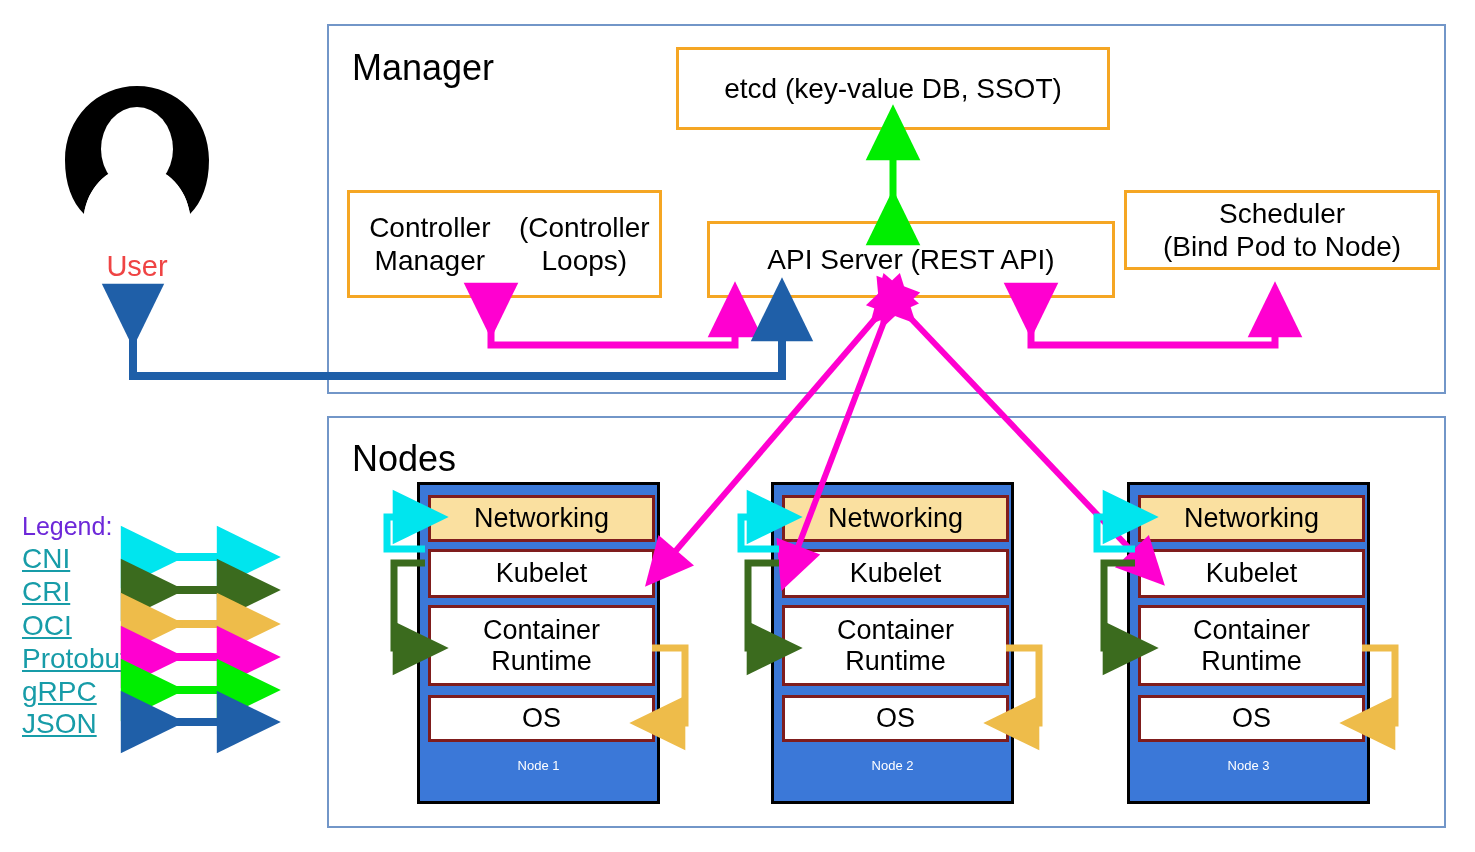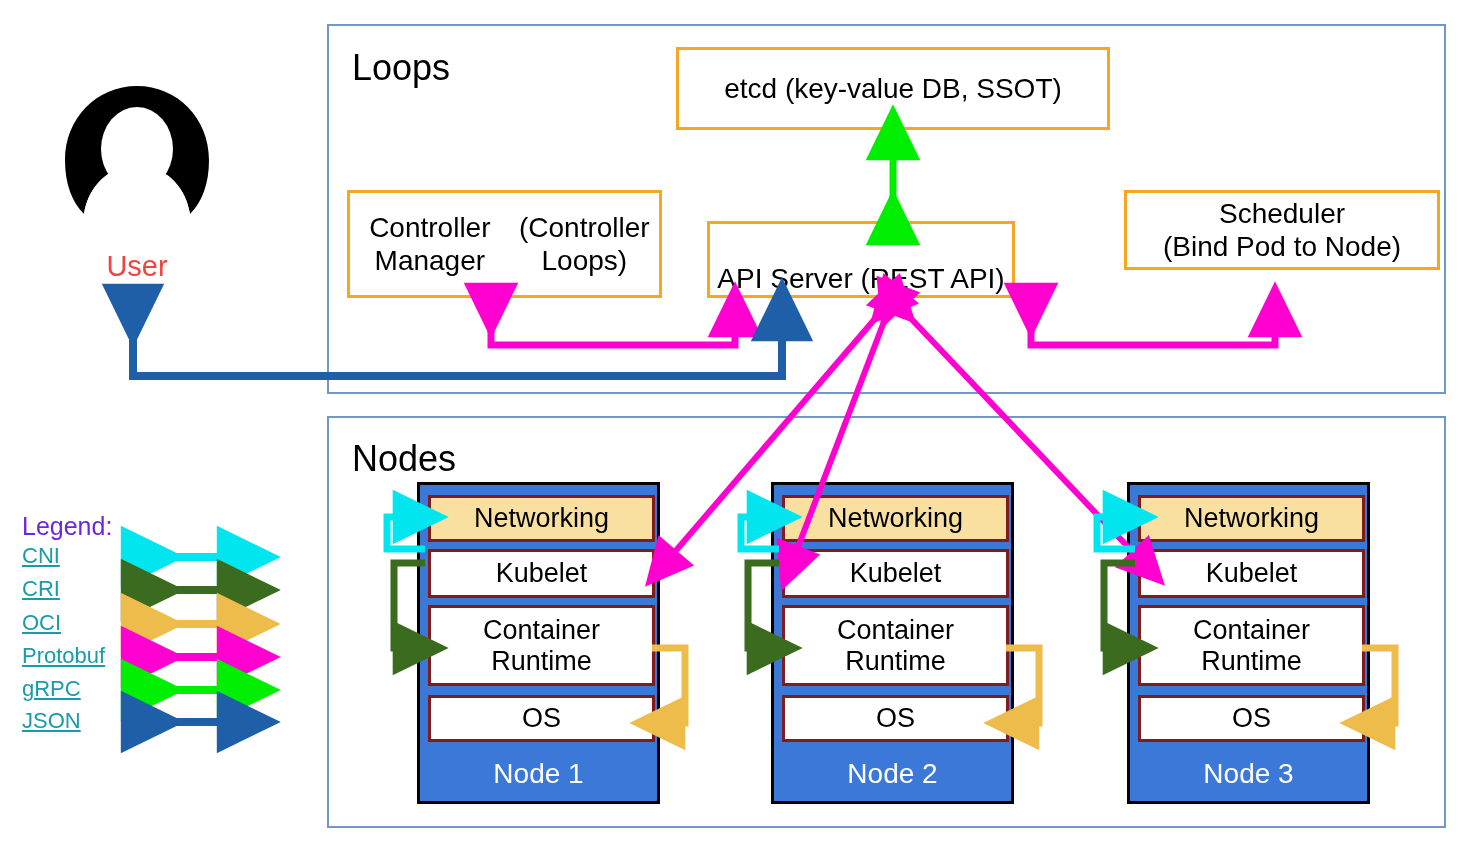--- a/index.html
+++ b/index.html
@@ -79,21 +79,21 @@
     font-size: 27px;
     line-height: 1.12;
   }
   .node-panel.networking { background: #fae0a0; }
   .node-label {
     position: absolute;
     left: 0;
     width: 100%;
     text-align: center;
     color: #ffffff;
-    font-size: 28px;
+    font-size: 13px;
     white-space: nowrap;
   }
 
   
   .user-icon {
     position: absolute;
     z-index: 3;
   }
   .user-caption {
     position: absolute;
@@ -107,21 +107,21 @@
   
   .legend-title {
     position: absolute;
     font-size: 25px;
     color: #6d28d9;
     white-space: nowrap;
     z-index: 3;
   }
   .legend-label {
     position: absolute;
-    font-size: 22px;
+    font-size: 28px;
     color: #179ca8;
     text-decoration: underline;
     white-space: nowrap;
     z-index: 3;
   }
 </style>
 </head>
 <body>
 
 <div id="stage">
@@ -220,32 +220,32 @@
     </g>
     <g>
       <line x1="152" y1="690" x2="248" y2="690" stroke="#00ee00" stroke-width="8" marker-start="url(#mk-green)" marker-end="url(#mk-green)"></line>
     </g>
     <g>
       <line x1="152" y1="722" x2="248" y2="722" stroke="#1f5fa8" stroke-width="8" marker-start="url(#mk-blue)" marker-end="url(#mk-blue)"></line>
     </g>
   </svg>
 
   <div class="group-frame" style="left:327px; top:24px; width:1119px; height:370px;"></div>
-  <div class="group-title" style="left:352px; top:50px;">Loops</div>
+  <div class="group-title" style="left:352px; top:50px;">Manager</div>
 
   <div class="master-box" style="left:676px; top:47px; width:434px; height:83px;">
     <span>etcd (key-value DB, SSOT)</span>
   </div>
 
   <div class="master-box" style="left:347px; top:190px; width:315px; height:108px; flex-direction:row;">
     <span>Controller Manager</span>
     <span>(Controller Loops)</span>
   </div>
 
-  <div class="master-box" style="left:707px; top:221px; width:308px; height:77px;align-items:flex-end;">
+  <div class="master-box" style="left:707px; top:221px; width:408px; height:77px;">
     <span>API Server (REST API)</span>
   </div>
 
   <div class="master-box" style="left:1124px; top:190px; width:316px; height:80px; flex-direction:column;">
     <span>Scheduler</span>
     <span>(Bind Pod to Node)</span>
   </div>
 
   <div class="group-frame" style="left:327px; top:416px; width:1119px; height:412px;"></div>
   <div class="group-title" style="left:352px; top:441px;">Nodes</div>

